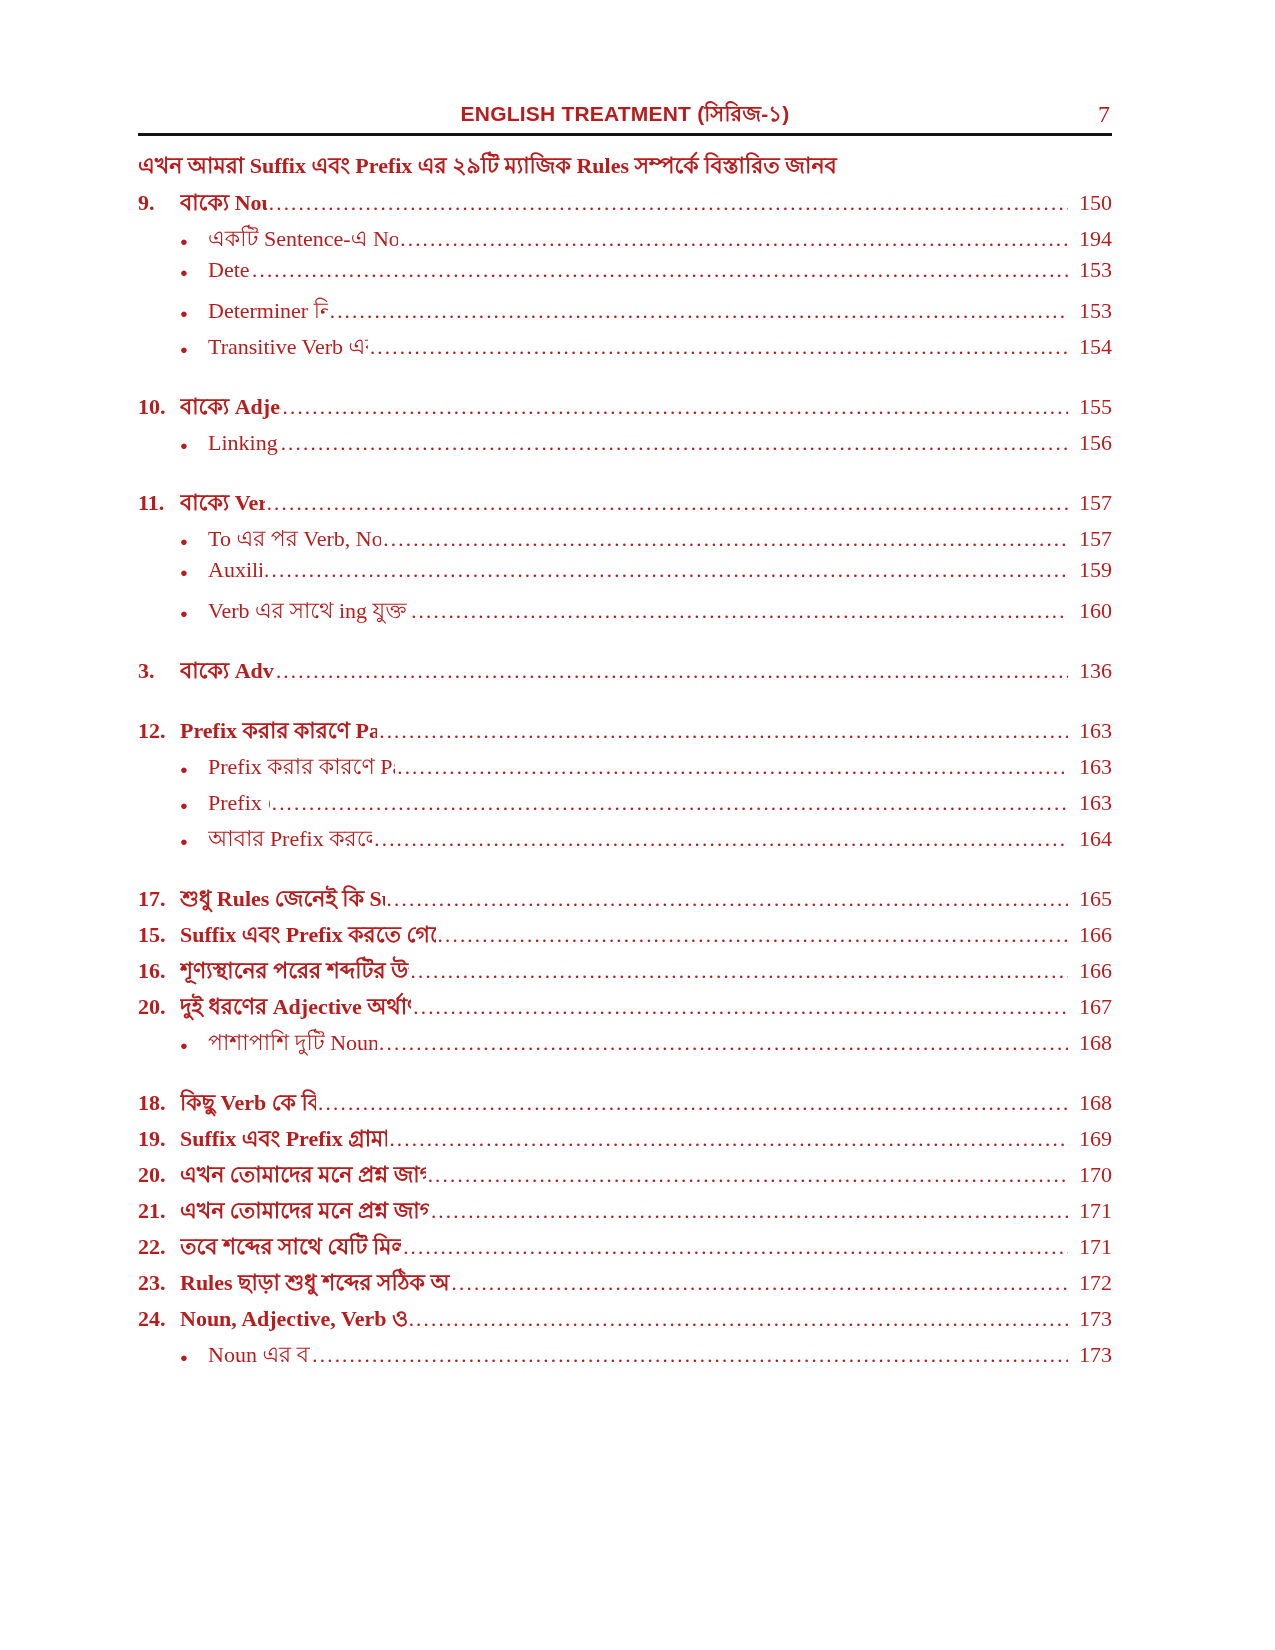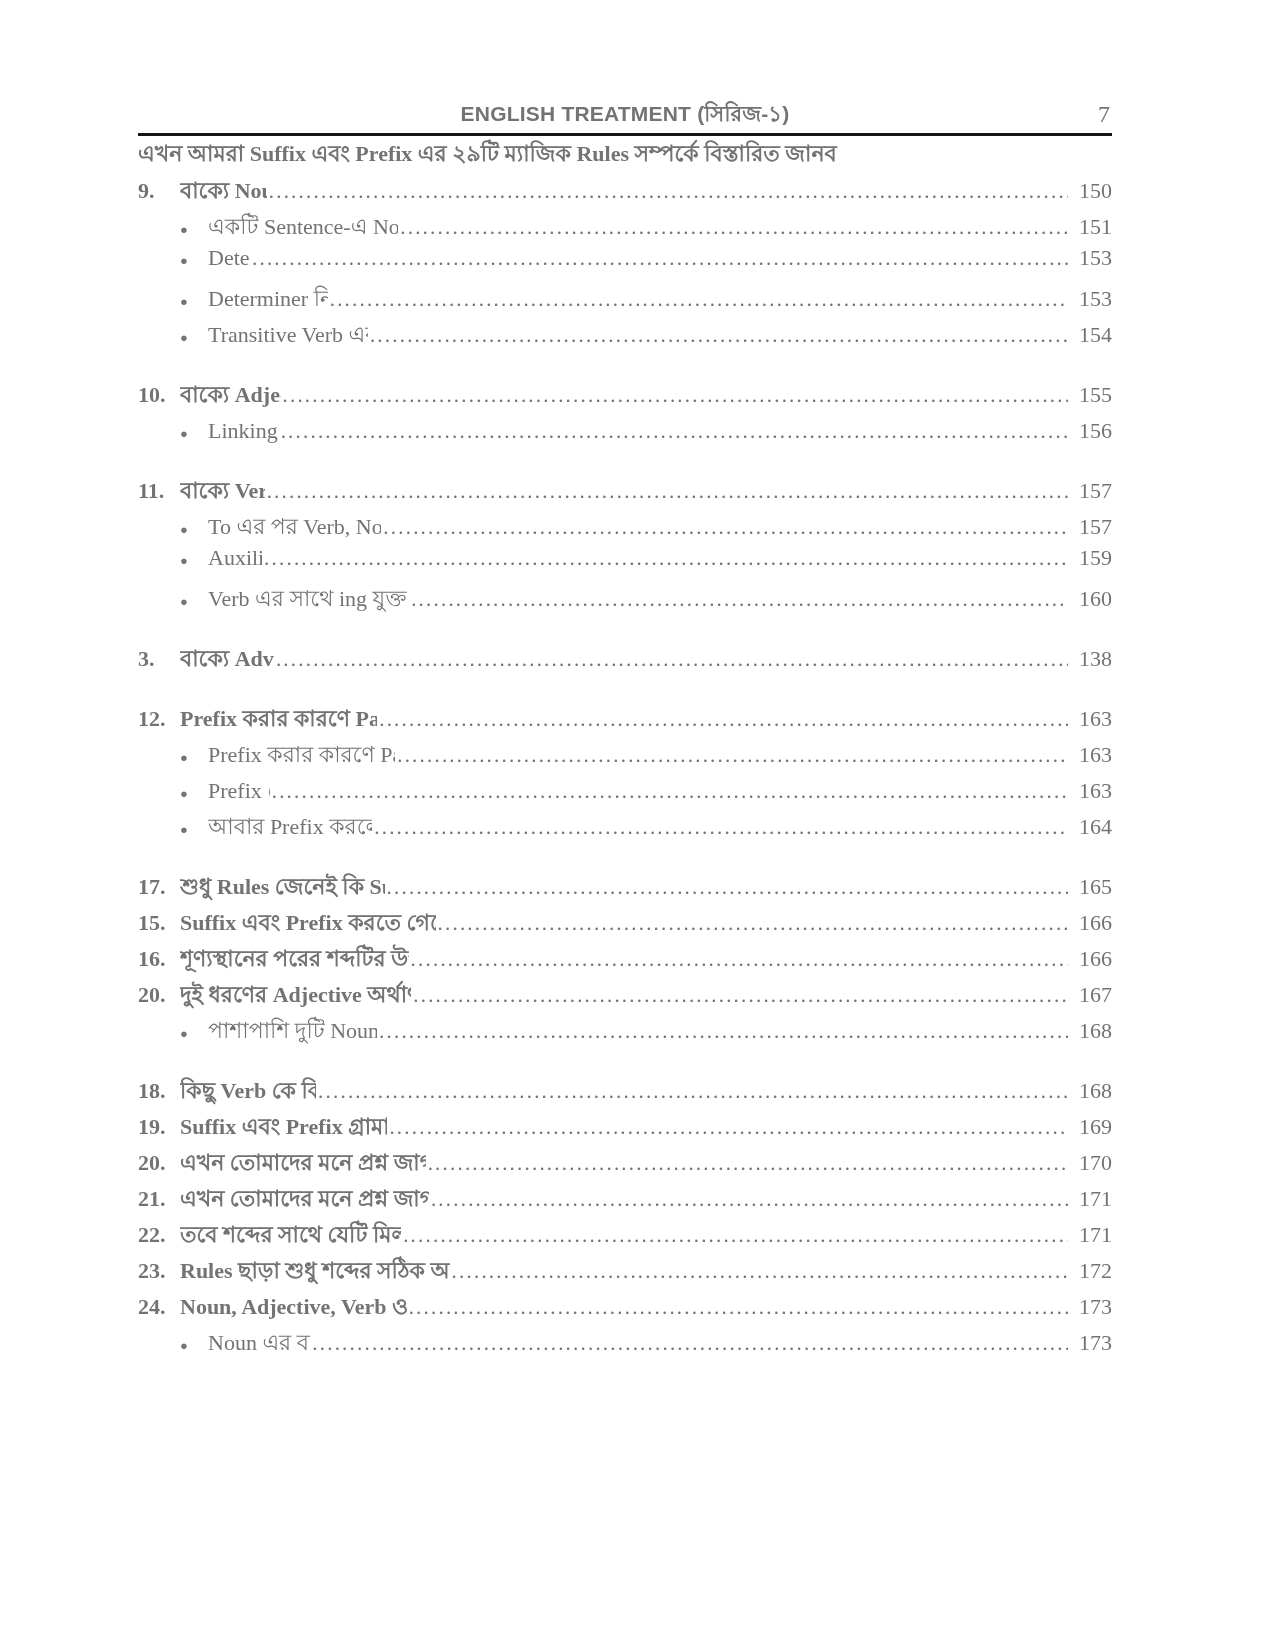--- a/index.html
+++ b/index.html
@@ -5,21 +5,21 @@
   html, body {
     margin: 0;
     padding: 0;
     background: #ffffff;
   }
   .page {
     position: relative;
     width: 1275px;
     height: 1650px;
     background: #ffffff;
-    color: #737373;
+    color: #b91c1c;
     font-family: "Liberation Serif", "DejaVu Serif", serif;
     box-sizing: border-box;
     padding: 100px 163px 0 138px;
     overflow: hidden;
   }
   .header {
     position: relative;
     height: 33px;
     border-bottom: 3px solid #151515;
   }
@@ -34,21 +34,21 @@
   .header-page {
     position: absolute;
     right: 2px;
     top: 0;
     font-family: "Liberation Serif", "DejaVu Serif", serif;
     font-size: 24px;
     line-height: 28px;
     font-weight: 400;
   }
   .intro {
-    margin-top: 0;
+    margin-top: 12px;
     font-size: 22px;
     font-weight: 700;
     line-height: 36px;
     white-space: nowrap;
   }
   .toc {
     margin-top: 1px;
   }
   .toc-row {
     display: flex;
@@ -115,21 +115,21 @@
         <span class="toc-num">9.</span>
         <span class="toc-label">বাক্যে Noun এর অবস্থান</span>
         <span class="toc-dots">....................................................................................................................................................................................................................................................................</span>
         <span class="toc-page">150</span>
       </div>
       <div class="toc-row sub">
         <span class="toc-indent"></span>
         <span class="toc-bullet" style="font-size: 13px;">●</span>
         <span class="toc-label">একটি Sentence-এ Noun, Adjective এবং Adverb চিনিবার উপায়</span>
         <span class="toc-dots">....................................................................................................................................................................................................................................................................</span>
-        <span class="toc-page">151</span>
+        <span class="toc-page">194</span>
       </div>
       <div class="toc-row sub">
         <span class="toc-indent"></span>
         <span class="toc-bullet" style="font-size: 13px;">●</span>
         <span class="toc-label">Determiner</span>
         <span class="toc-dots">....................................................................................................................................................................................................................................................................</span>
         <span class="toc-page">153</span>
       </div>
       <div class="toc-row sub">
         <span class="toc-indent"></span>
@@ -182,21 +182,21 @@
         <span class="toc-indent"></span>
         <span class="toc-bullet" style="font-size: 13px;">●</span>
         <span class="toc-label">Verb এর সাথে ing যুক্ত শব্দ কখন Noun হয় আবার কখন Adjective হয়</span>
         <span class="toc-dots">....................................................................................................................................................................................................................................................................</span>
         <span class="toc-page">160</span>
       </div>
       <div class="toc-row heading gap">
         <span class="toc-num">3.</span>
         <span class="toc-label">বাক্যে Adverb এর অবস্থান</span>
         <span class="toc-dots">....................................................................................................................................................................................................................................................................</span>
-        <span class="toc-page">138</span>
+        <span class="toc-page">136</span>
       </div>
       <div class="toc-row heading gap">
         <span class="toc-num">12.</span>
         <span class="toc-label">Prefix করার কারণে Parts of Speceh এর কি কোনো পরিবর্তন হয়</span>
         <span class="toc-dots">....................................................................................................................................................................................................................................................................</span>
         <span class="toc-page">163</span>
       </div>
       <div class="toc-row sub">
         <span class="toc-indent"></span>
         <span class="toc-bullet" style="font-size: 13px;">●</span>

